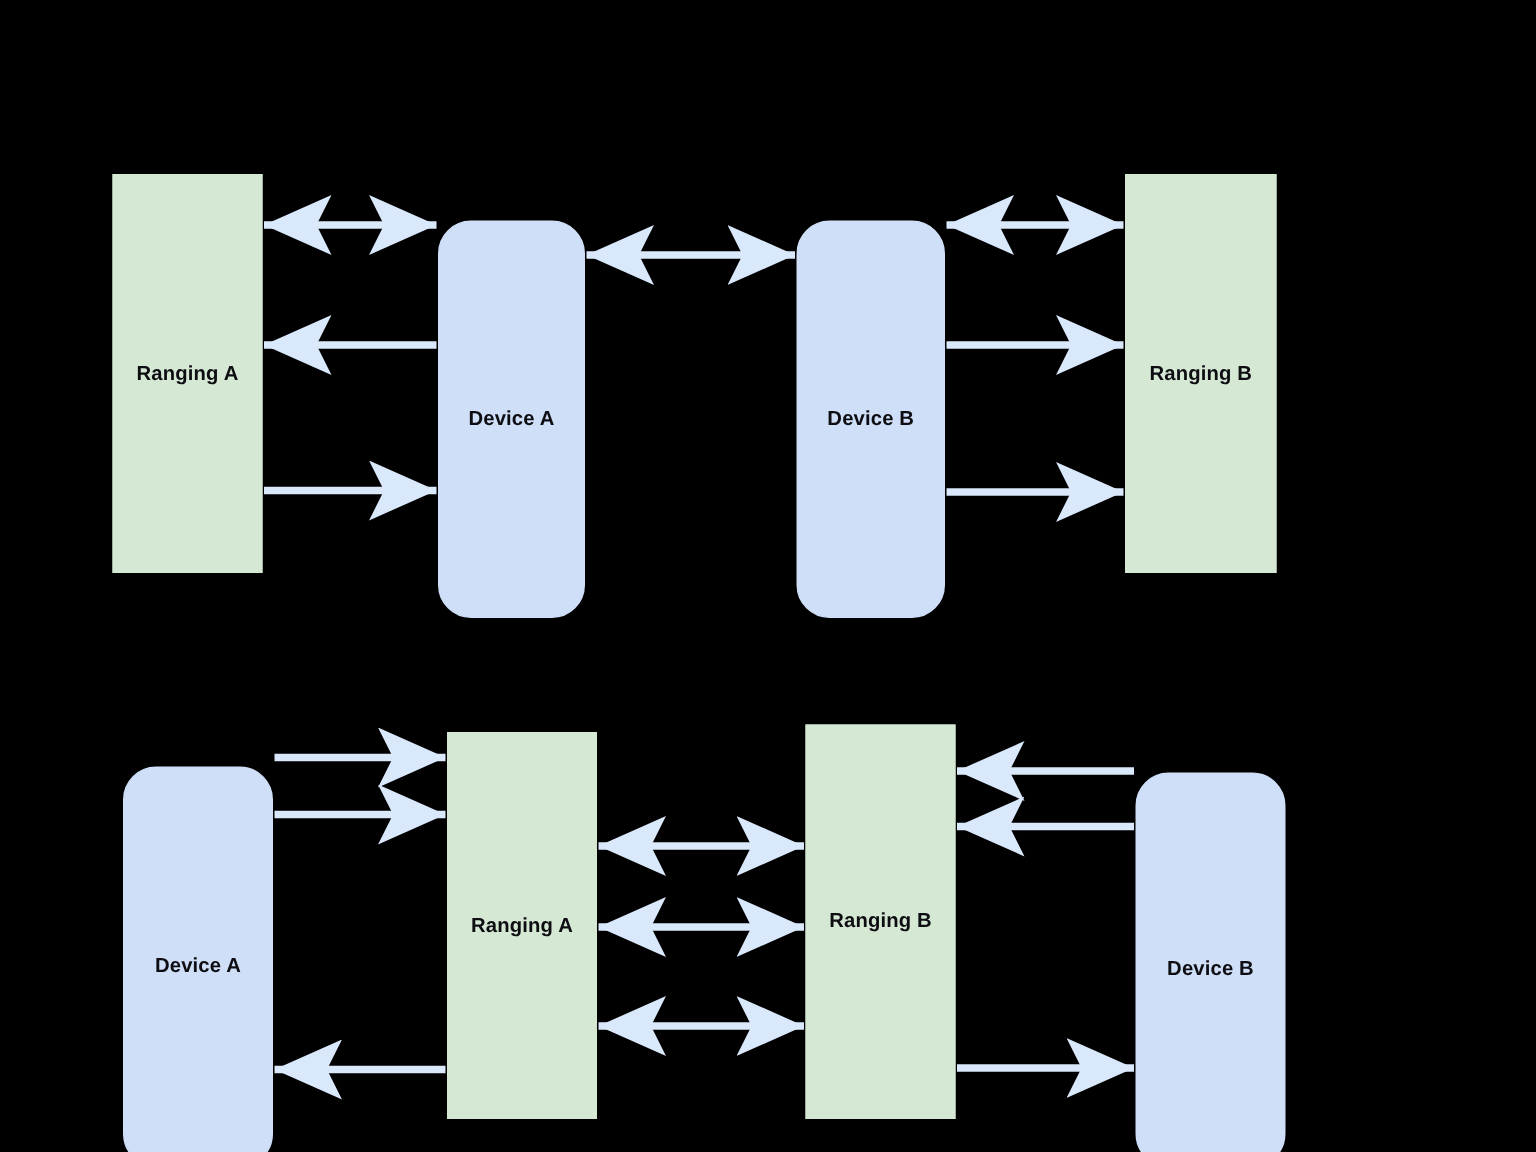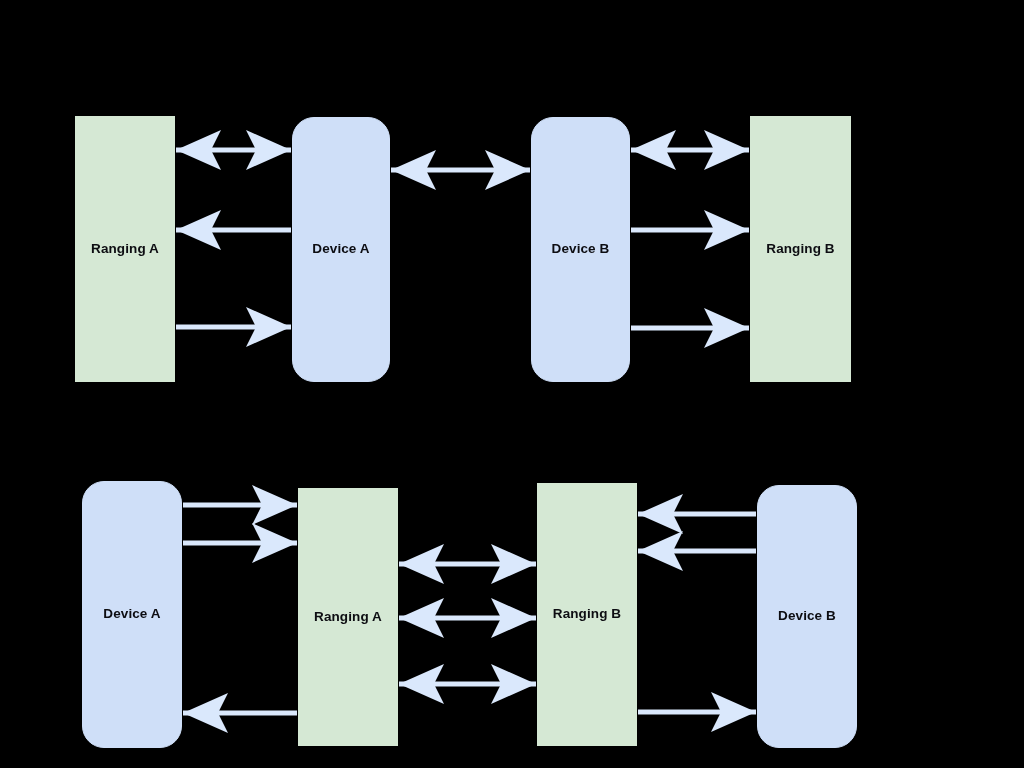--- a/index.html
+++ b/index.html
@@ -39,20 +39,21 @@
   }
   .node.green {
     background: #d5e8d4;
     border: 1px solid #d5e8d4;
     border-radius: 0;
   }
   .node.blue {
     background: #cfdff8;
     border: 1px solid #cfdff8;
     border-radius: 22px;
+    margin-top: 30px;
   }
   .edge-layer {
     position: absolute;
     left: 0; top: 0;
     width: 1024px;
     height: 768px;
     pointer-events: none;
   }
   .edge-hit {
     position: absolute;

